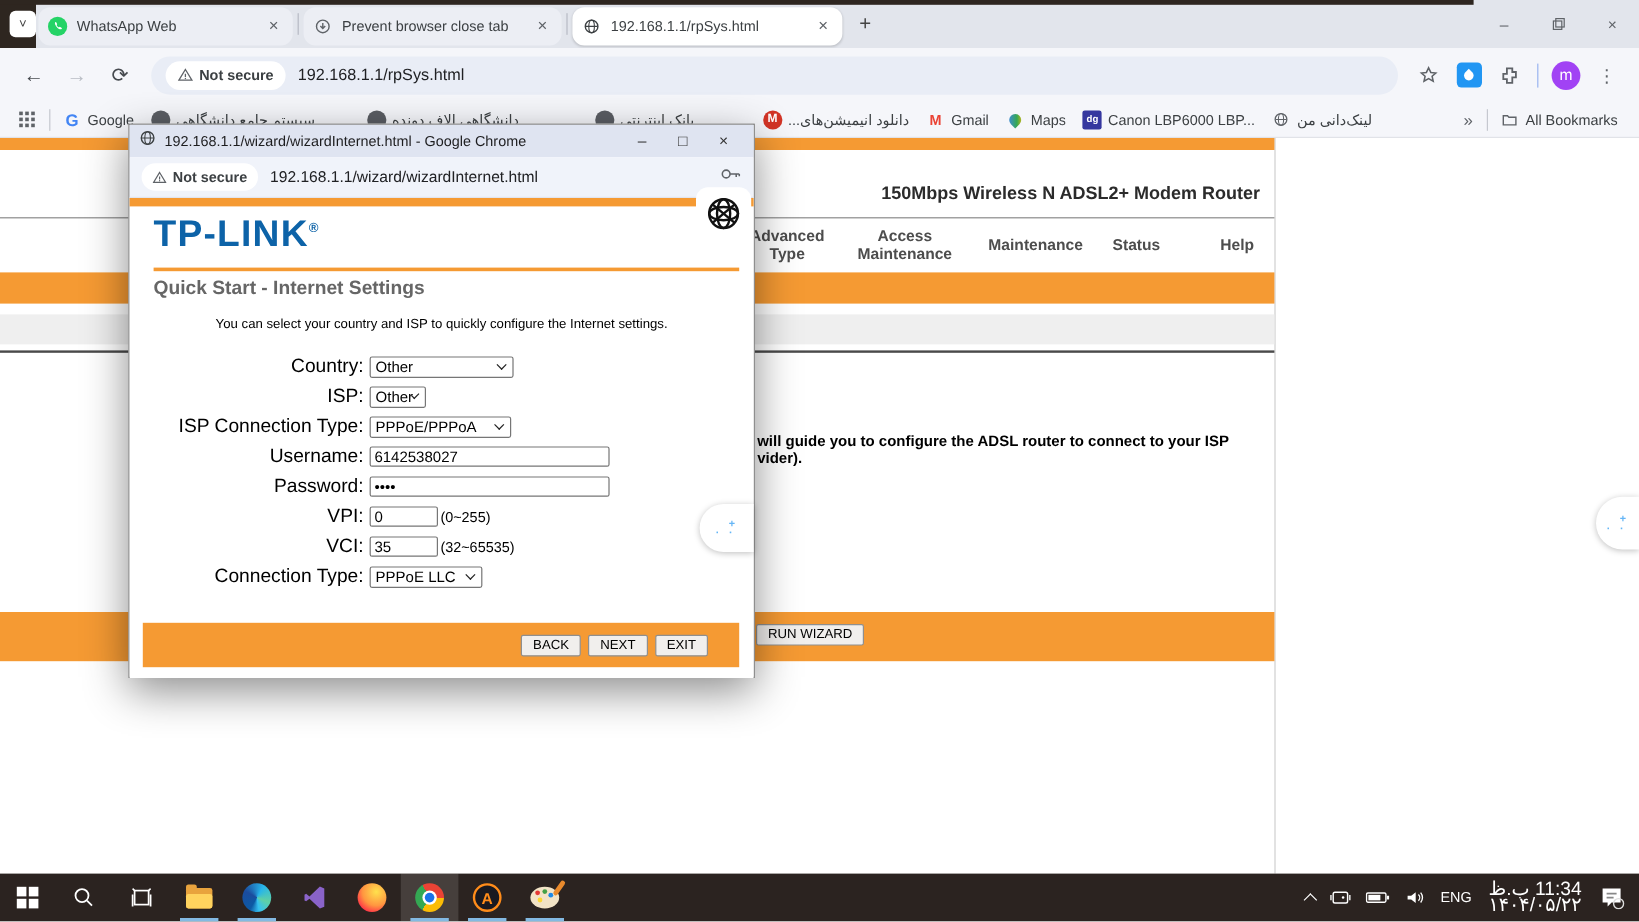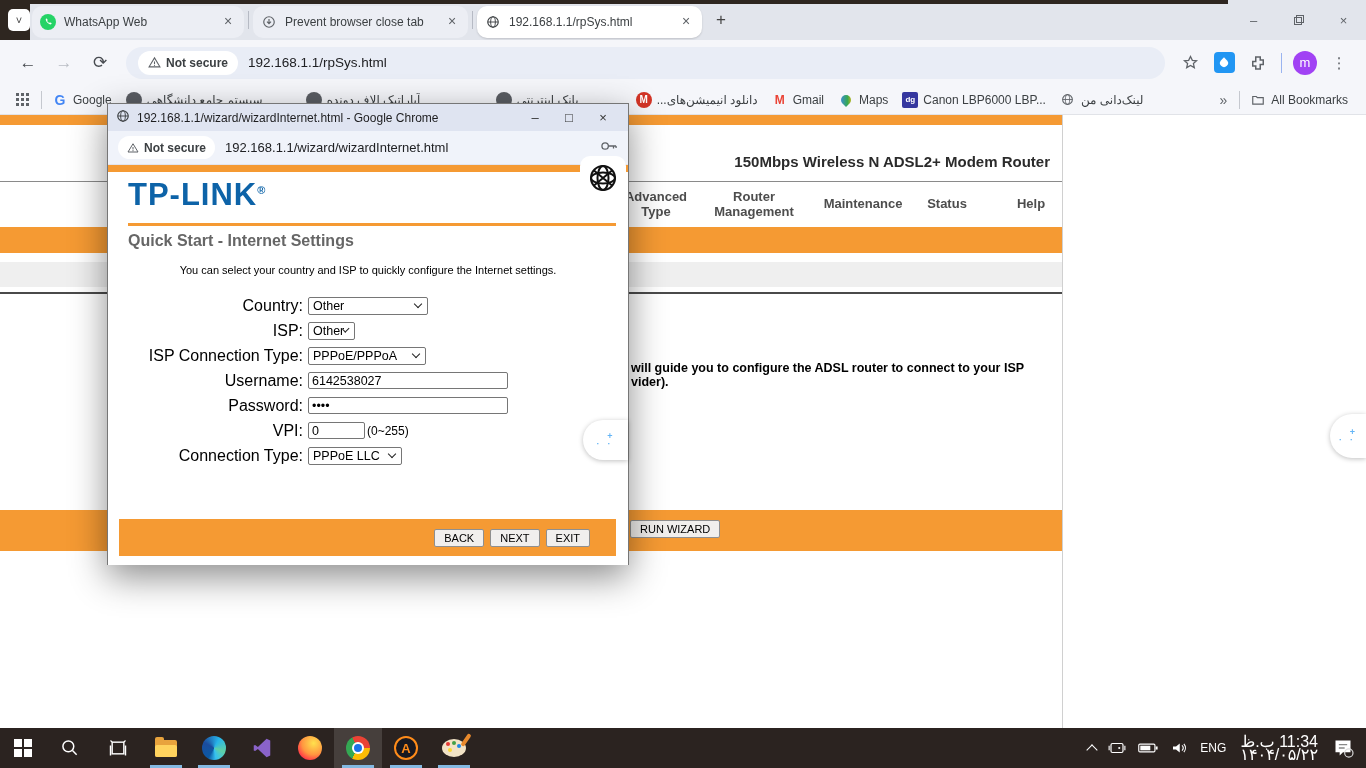--- a/index.html
+++ b/index.html
@@ -238,21 +238,21 @@
     <div class="bm">
       <span class="fav g-letter">G</span>
       <span class="lbl">Google</span>
     </div>
     <div class="bm" style="width:178px">
       <span class="fav circle gray-circle"></span>
       <span class="lbl" dir="rtl">سیستم جامع دانشگاهی</span>
     </div>
     <div class="bm" style="width:188px">
       <span class="fav circle gray-circle"></span>
-      <span class="lbl" dir="rtl">آپاراتیک الاف دونده</span>
+      <span class="lbl" dir="rtl">دانشگاهی الاف دونده</span>
     </div>
     <div class="bm" style="width:138px">
       <span class="fav circle gray-circle"></span>
       <span class="lbl" dir="rtl">بانک اینترنتی</span>
     </div>
     <div class="bm">
       <span class="fav circle red-circle">M</span>
       <span class="lbl" dir="rtl">دانلود انیمیشن‌های...</span>
     </div>
     <div class="bm">
@@ -290,21 +290,21 @@
       </span>
       <span class="lbl">All Bookmarks</span>
     </div>
   </div>
 
   <div class="router">
     <div class="r-topbar orange"></div>
     <div class="r-title">150Mbps Wireless N ADSL2+ Modem Router</div>
     <div class="r-rule"></div>
     <div class="r-nav" style="left:610px;width:92px">Advanced Type</div>
-    <div class="r-nav" style="left:706px;width:96px">Router Management</div>
+    <div class="r-nav" style="left:706px;width:96px">Access Maintenance</div>
     <div class="r-nav" style="left:815px;width:96px;line-height:30px">Maintenance</div>
     <div class="r-nav" style="left:919px;width:56px;line-height:30px">Status</div>
     <div class="r-nav" style="left:1008px;width:46px;line-height:30px">Help</div>
     <div class="r-navbar orange"></div>
     <div class="r-graybar"></div>
     <div class="r-darkline"></div>
     <div class="r-para">
       <div>will guide you to configure the ADSL router to connect to your ISP</div>
       <div>vider).</div>
     </div>
@@ -398,20 +398,25 @@
         <div class="frow">
           <span class="flabel">Password:</span>
           <input class="tin" style="width: 200px;" value="••••">
         </div>
         <div class="frow">
           <span class="flabel">VPI:</span>
           <input class="tin" style="width: 57px;" value="0">
           <span class="hint">(0~255)</span>
         </div>
         <div class="frow">
+          <span class="flabel">VCI:</span>
+          <input class="tin" style="width: 57px;" value="35">
+          <span class="hint">(32~65535)</span>
+        </div>
+        <div class="frow">
           <span class="flabel">Connection Type:</span>
           <div class="sel" style="width:94px">
               <span>PPPoE LLC</span>
               <span class="chev"></span>
             </div>
         </div>
       </div>
 
       <div class="drop-badge p-drop">
         <span style="position:relative">

